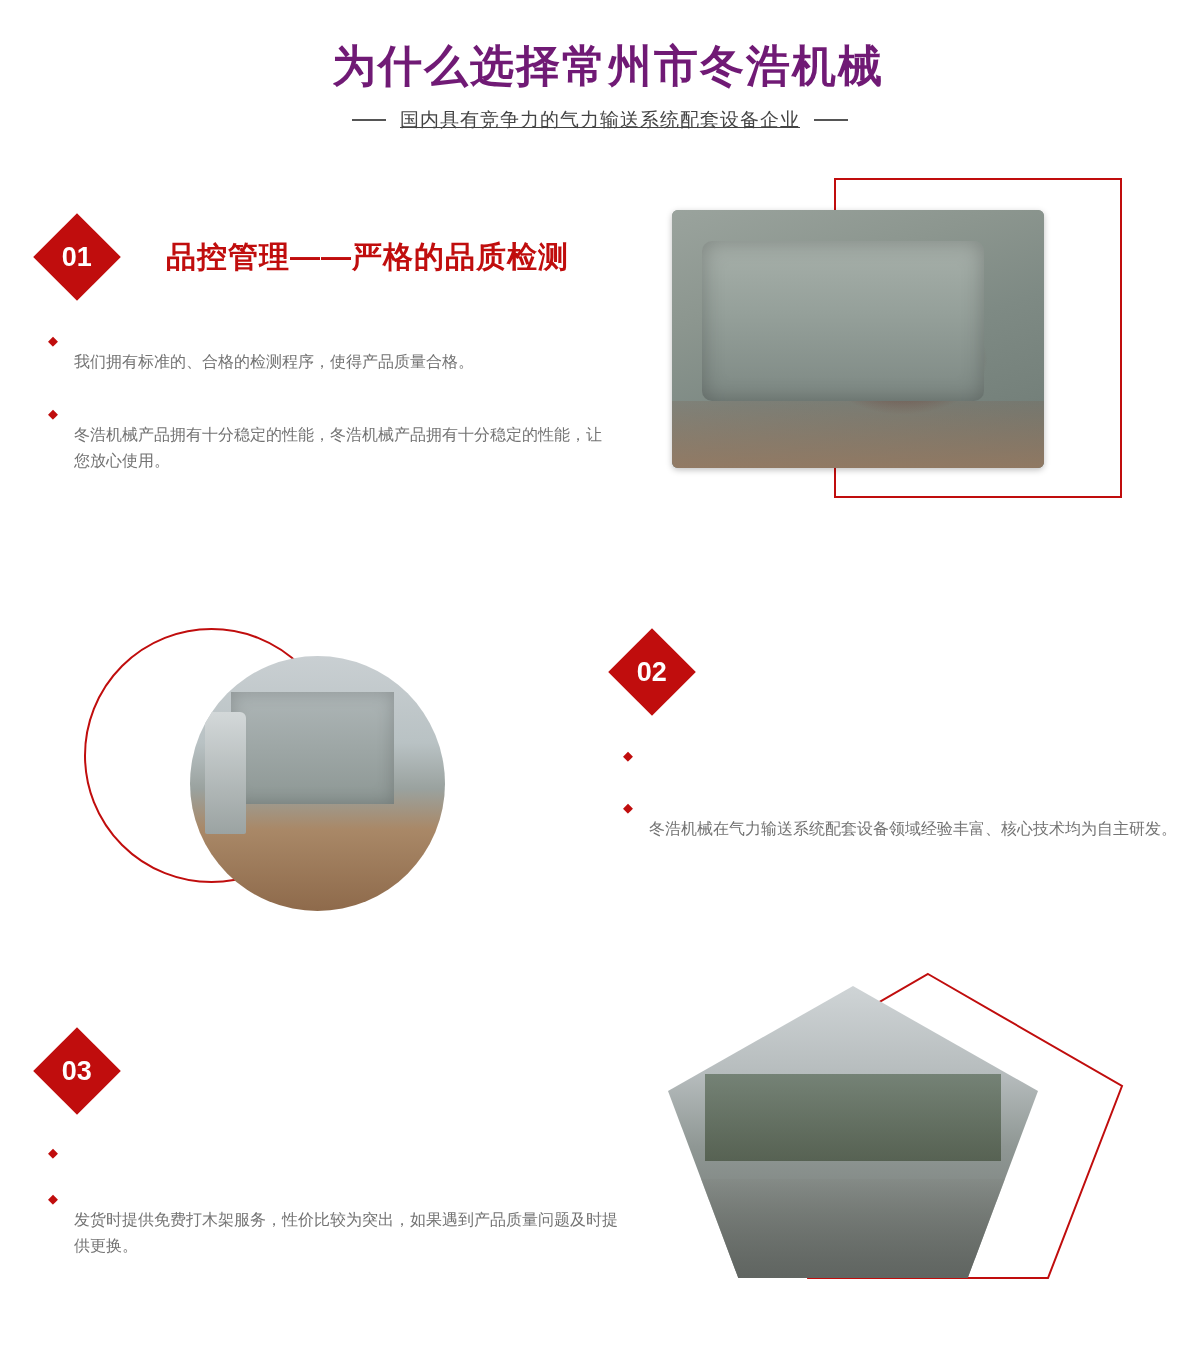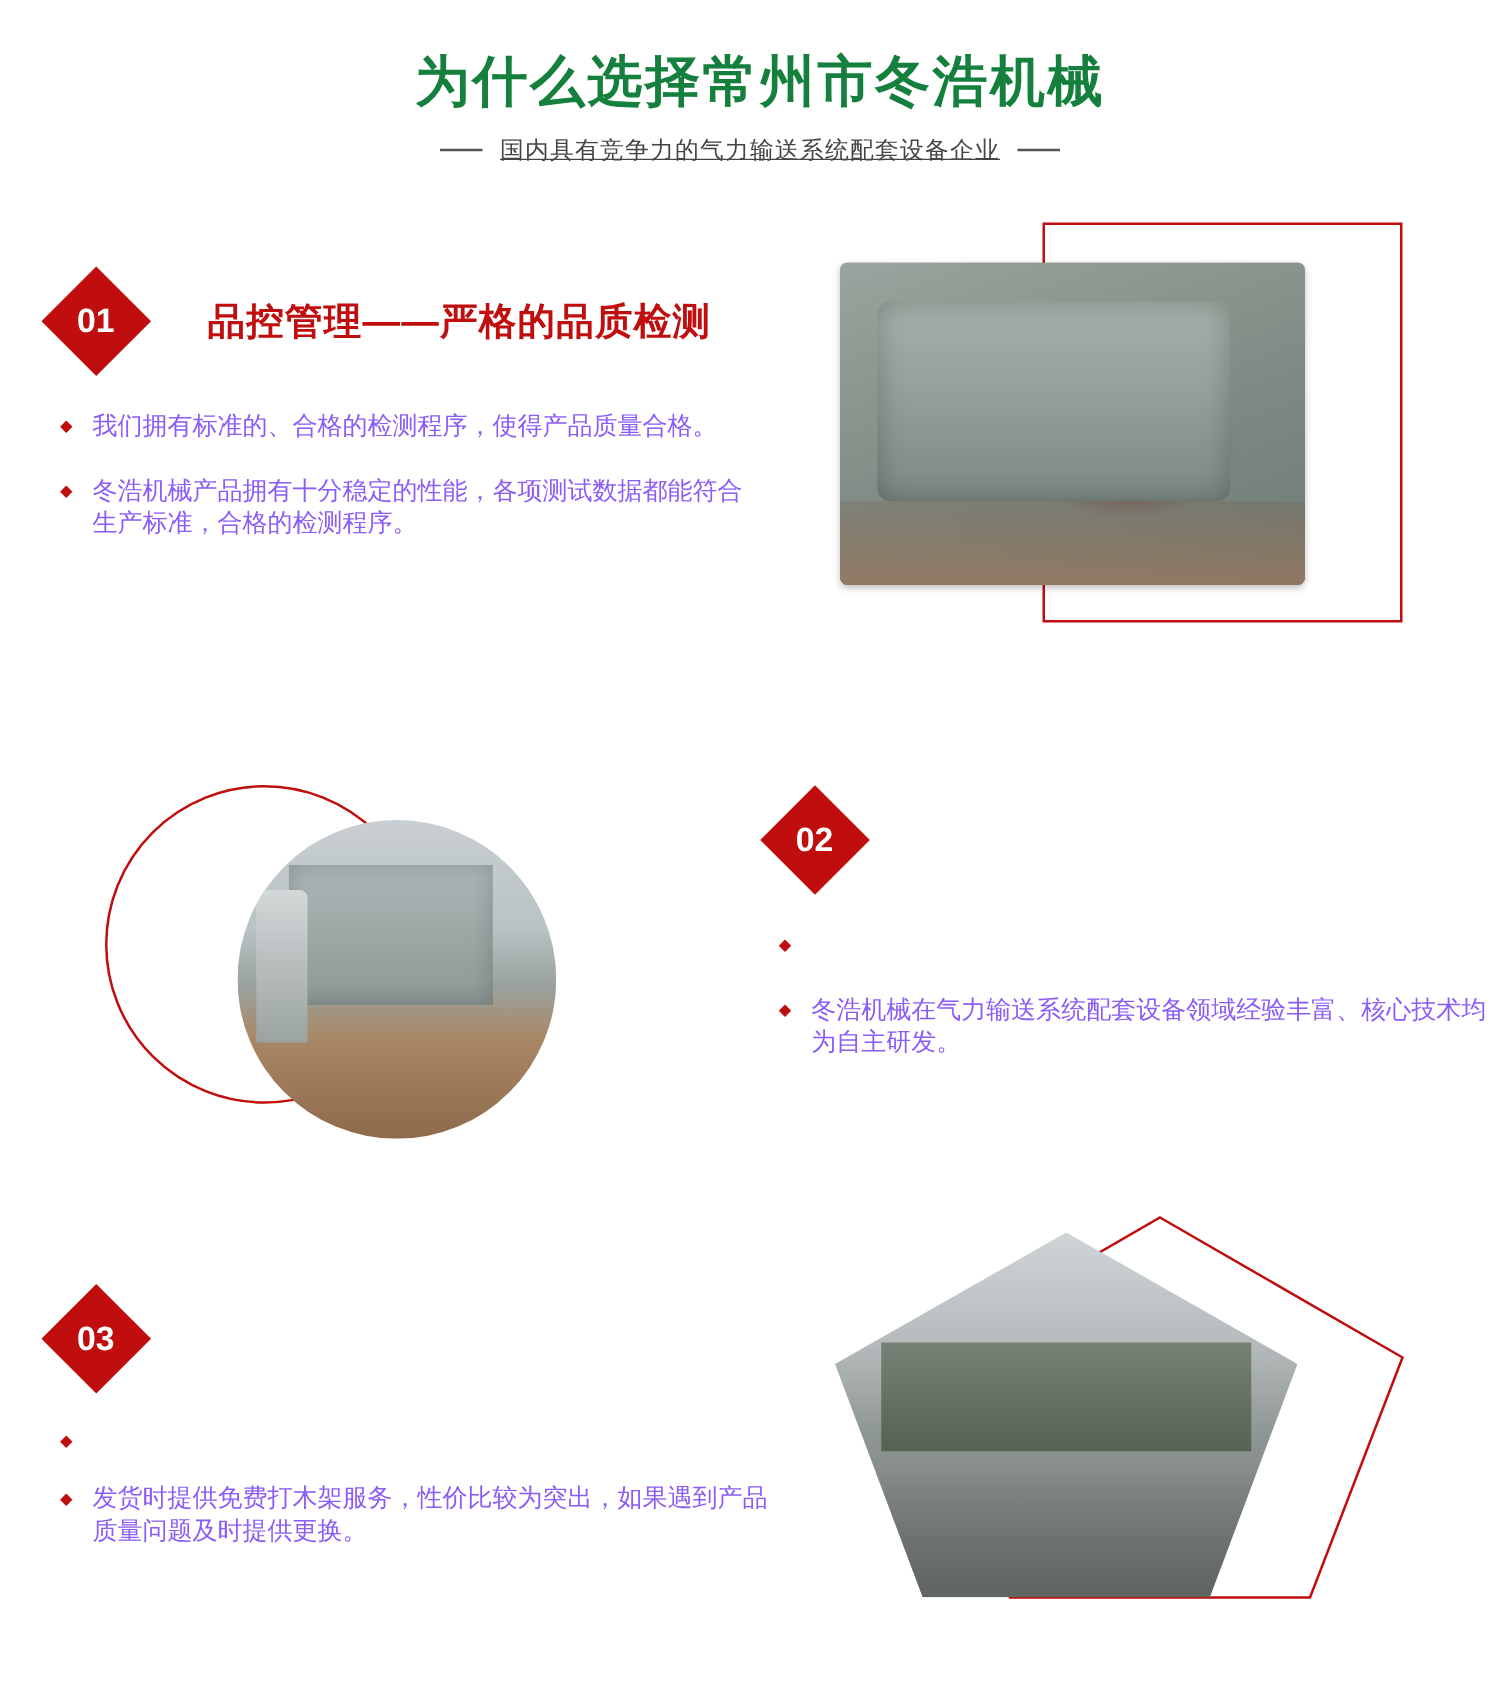--- a/index.html
+++ b/index.html
@@ -23,21 +23,21 @@
     left: 0;
     width: 1200px;
     text-align: center;
   }
   .main-title {
     margin: 0;
     padding-top: 38px;
     font-size: 44px;
     font-weight: bold;
     letter-spacing: 2px;
-    color: #15803d;
+    color: #701a75;
     line-height: 1.25;
     padding-left: 16px;
   }
   .subtitle-row {
     margin-top: 14px;
     display: flex;
     align-items: center;
     justify-content: center;
     gap: 14px;
   }
@@ -101,23 +101,24 @@
     gap: 16px;
     margin-bottom: 26px;
   }
   .bullet-mark {
     color: #c00d0d;
     font-size: 13px;
     line-height: 26px;
     flex: 0 0 auto;
   }
   .bullet-text {
-    font-size: 20px;
+    font-size: 16px;
     line-height: 26px;
-    color: #8b5cf6;
+    color: #737373;
+    margin-top: 21px;
   }
 
   
   #section1 { top: 226px; left: 46px; width: 560px; }
   #section1 .bullets { margin-top: 40px; margin-left: 2px; }
 
   .photo1-wrap {
     position: absolute;
     top: 178px;
     left: 672px;
@@ -283,21 +284,21 @@
     </div>
     <div class="sec-title">品控管理——严格的品质检测</div>
   </div>
   <div class="bullets">
     <div class="bullet">
       <span class="bullet-mark">◆</span>
       <span class="bullet-text">我们拥有标准的、合格的检测程序，使得产品质量合格。</span>
     </div>
     <div class="bullet">
       <span class="bullet-mark">◆</span>
-      <span class="bullet-text">冬浩机械产品拥有十分稳定的性能，各项测试数据都能符合生产标准，合格的检测程序。</span>
+      <span class="bullet-text">冬浩机械产品拥有十分稳定的性能，冬浩机械产品拥有十分稳定的性能，让您放心使用。</span>
     </div>
   </div>
 </div>
 
 <div class="photo1-wrap">
   <div class="photo1-frame"></div>
   <div class="photo1">
     <div class="img-blower"></div>
   </div>
 </div>

